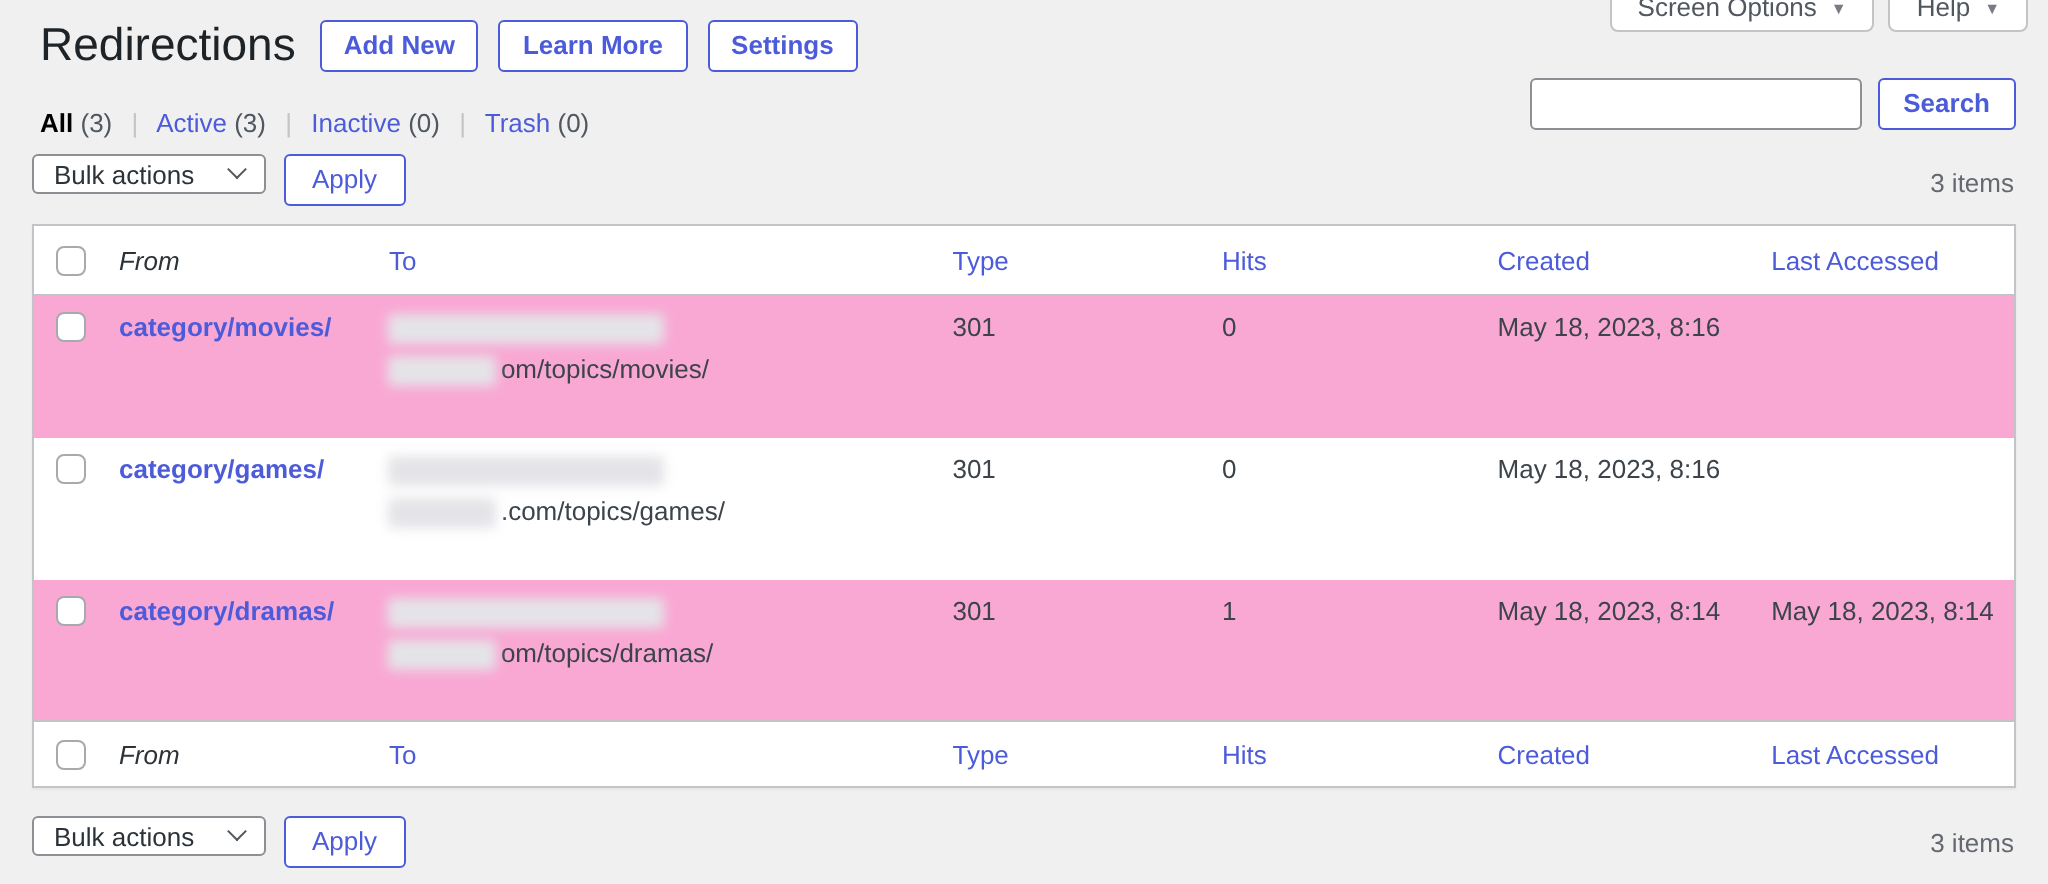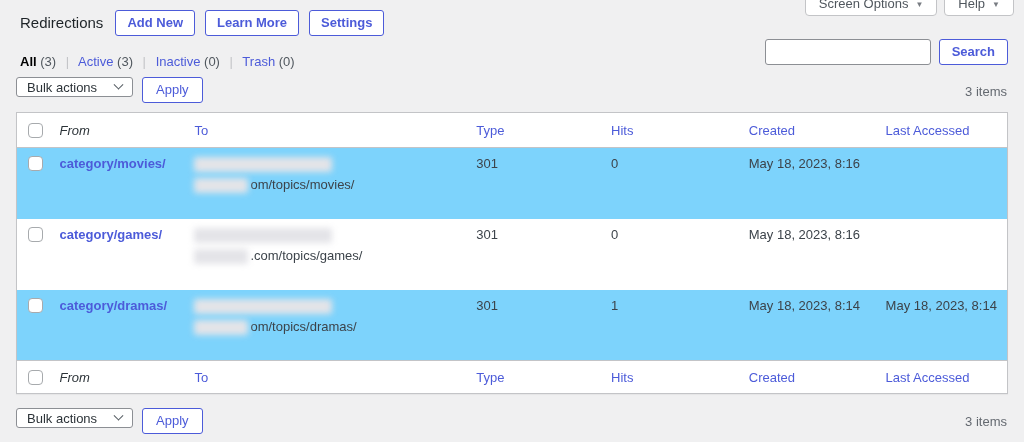--- a/index.html
+++ b/index.html
@@ -17,21 +17,21 @@
   .screen-meta { position: absolute; top: -15px; right: 10px; display: flex; gap: 7px; }
   .meta-btn {
     background: #fff; border: 1px solid #c3c4c7; border-radius: 0 0 4px 4px;
     height: 31px; display: flex; align-items: flex-end; gap: 7px;
     padding: 0 13px 4px; color: #50575e; font-size: 13px;
   }
   .meta-btn .tri { font-size: 8px; color: #787c82; line-height: 12px; }
 
   
   .page-header { position: absolute; left: 20px; top: 8px; display: flex; align-items: center; }
-  .page-title { font-size: 15px; font-weight: 400; color: #1d2327; line-height: 29px; margin-right: 12px; }
+  .page-title { font-size: 23px; font-weight: 400; color: #1d2327; line-height: 29px; margin-right: 12px; }
   .btn {
     background: #fff; border: 1px solid #4c5bd9; color: #4c5bd9;
     border-radius: 3px; font-size: 13px; font-weight: 600;
     padding: 4px 11px; margin-right: 10px; cursor: pointer;
     font-family: "Liberation Sans", sans-serif; line-height: 16px; white-space: nowrap;
   }
 
   
   .subsubsub { position: absolute; left: 20px; top: 54px; font-size: 13px; }
   .subsubsub .flink { color: #4c5bd9; text-decoration: none; }
@@ -73,21 +73,21 @@
   thead th { height: 35px; border-bottom: 1px solid #c3c4c7; vertical-align: middle; }
   tfoot th { height: 33px; border-top: 1px solid #c3c4c7; vertical-align: middle; }
   .col-link { color: #4c5bd9; text-decoration: none; }
   .col-plain { color: #2c3338; font-style: italic; }
   .cb-cell { padding: 8px 0 8px 11px !important; }
   input[type="checkbox"] {
     appearance: none; -webkit-appearance: none; width: 15px; height: 15px;
     border: 1px solid #a7aaad; border-radius: 4px; background: #fff; cursor: pointer; display: block;
   }
   tbody td { height: 71px; vertical-align: top; padding-top: 10px; color: #3c434a; }
-  tbody tr.alternate { background: #7dd3fc; }
+  tbody tr.alternate { background: #f9a8d4; }
   .from-link { color: #4c5bd9; font-weight: 700; text-decoration: none; }
   .to-wrap { line-height: 17px; }
   .blur { background: #e4e4e8; border-radius: 2px; filter: blur(3px); display: inline-block; }
   .blur-l1 { display: block; width: 138px; height: 15px; margin: 1px 0 4px; }
   .line2 { display: flex; align-items: flex-end; }
   .blur-l2 { width: 54px; height: 15px; margin-right: 2px; flex: none; }
   .to-tail { color: #3c434a; white-space: nowrap; }
 </style>
 </head>
 <body>

